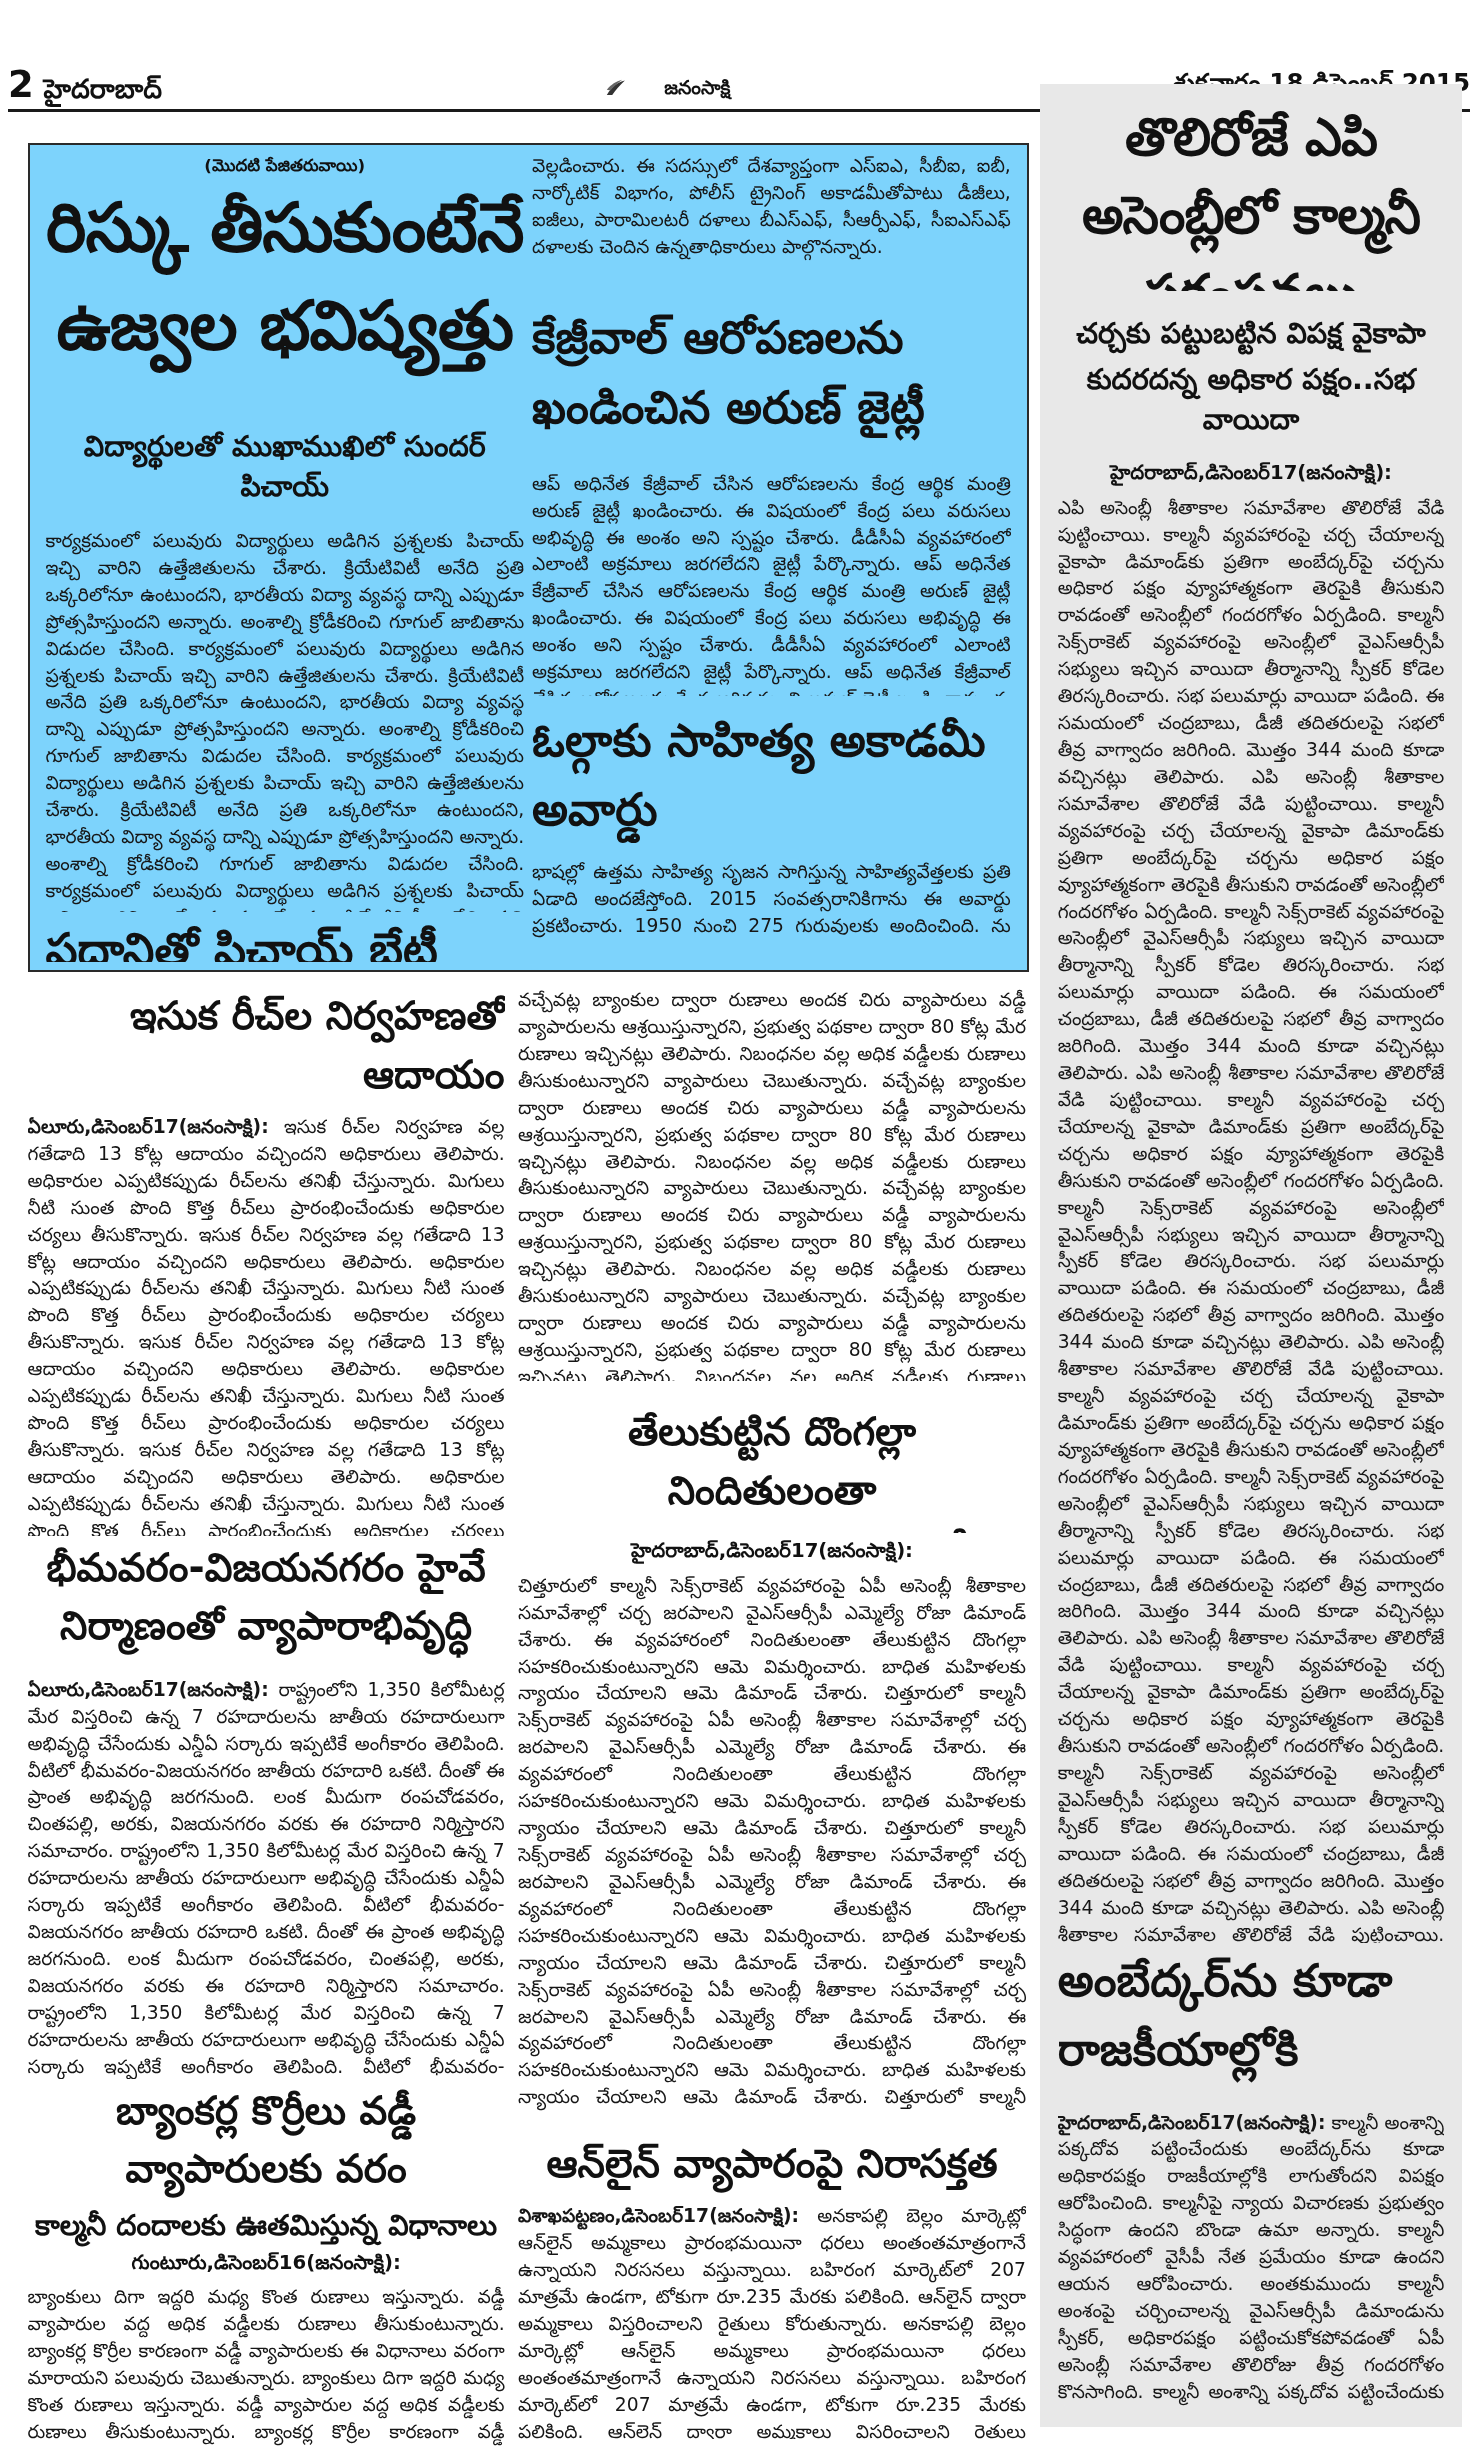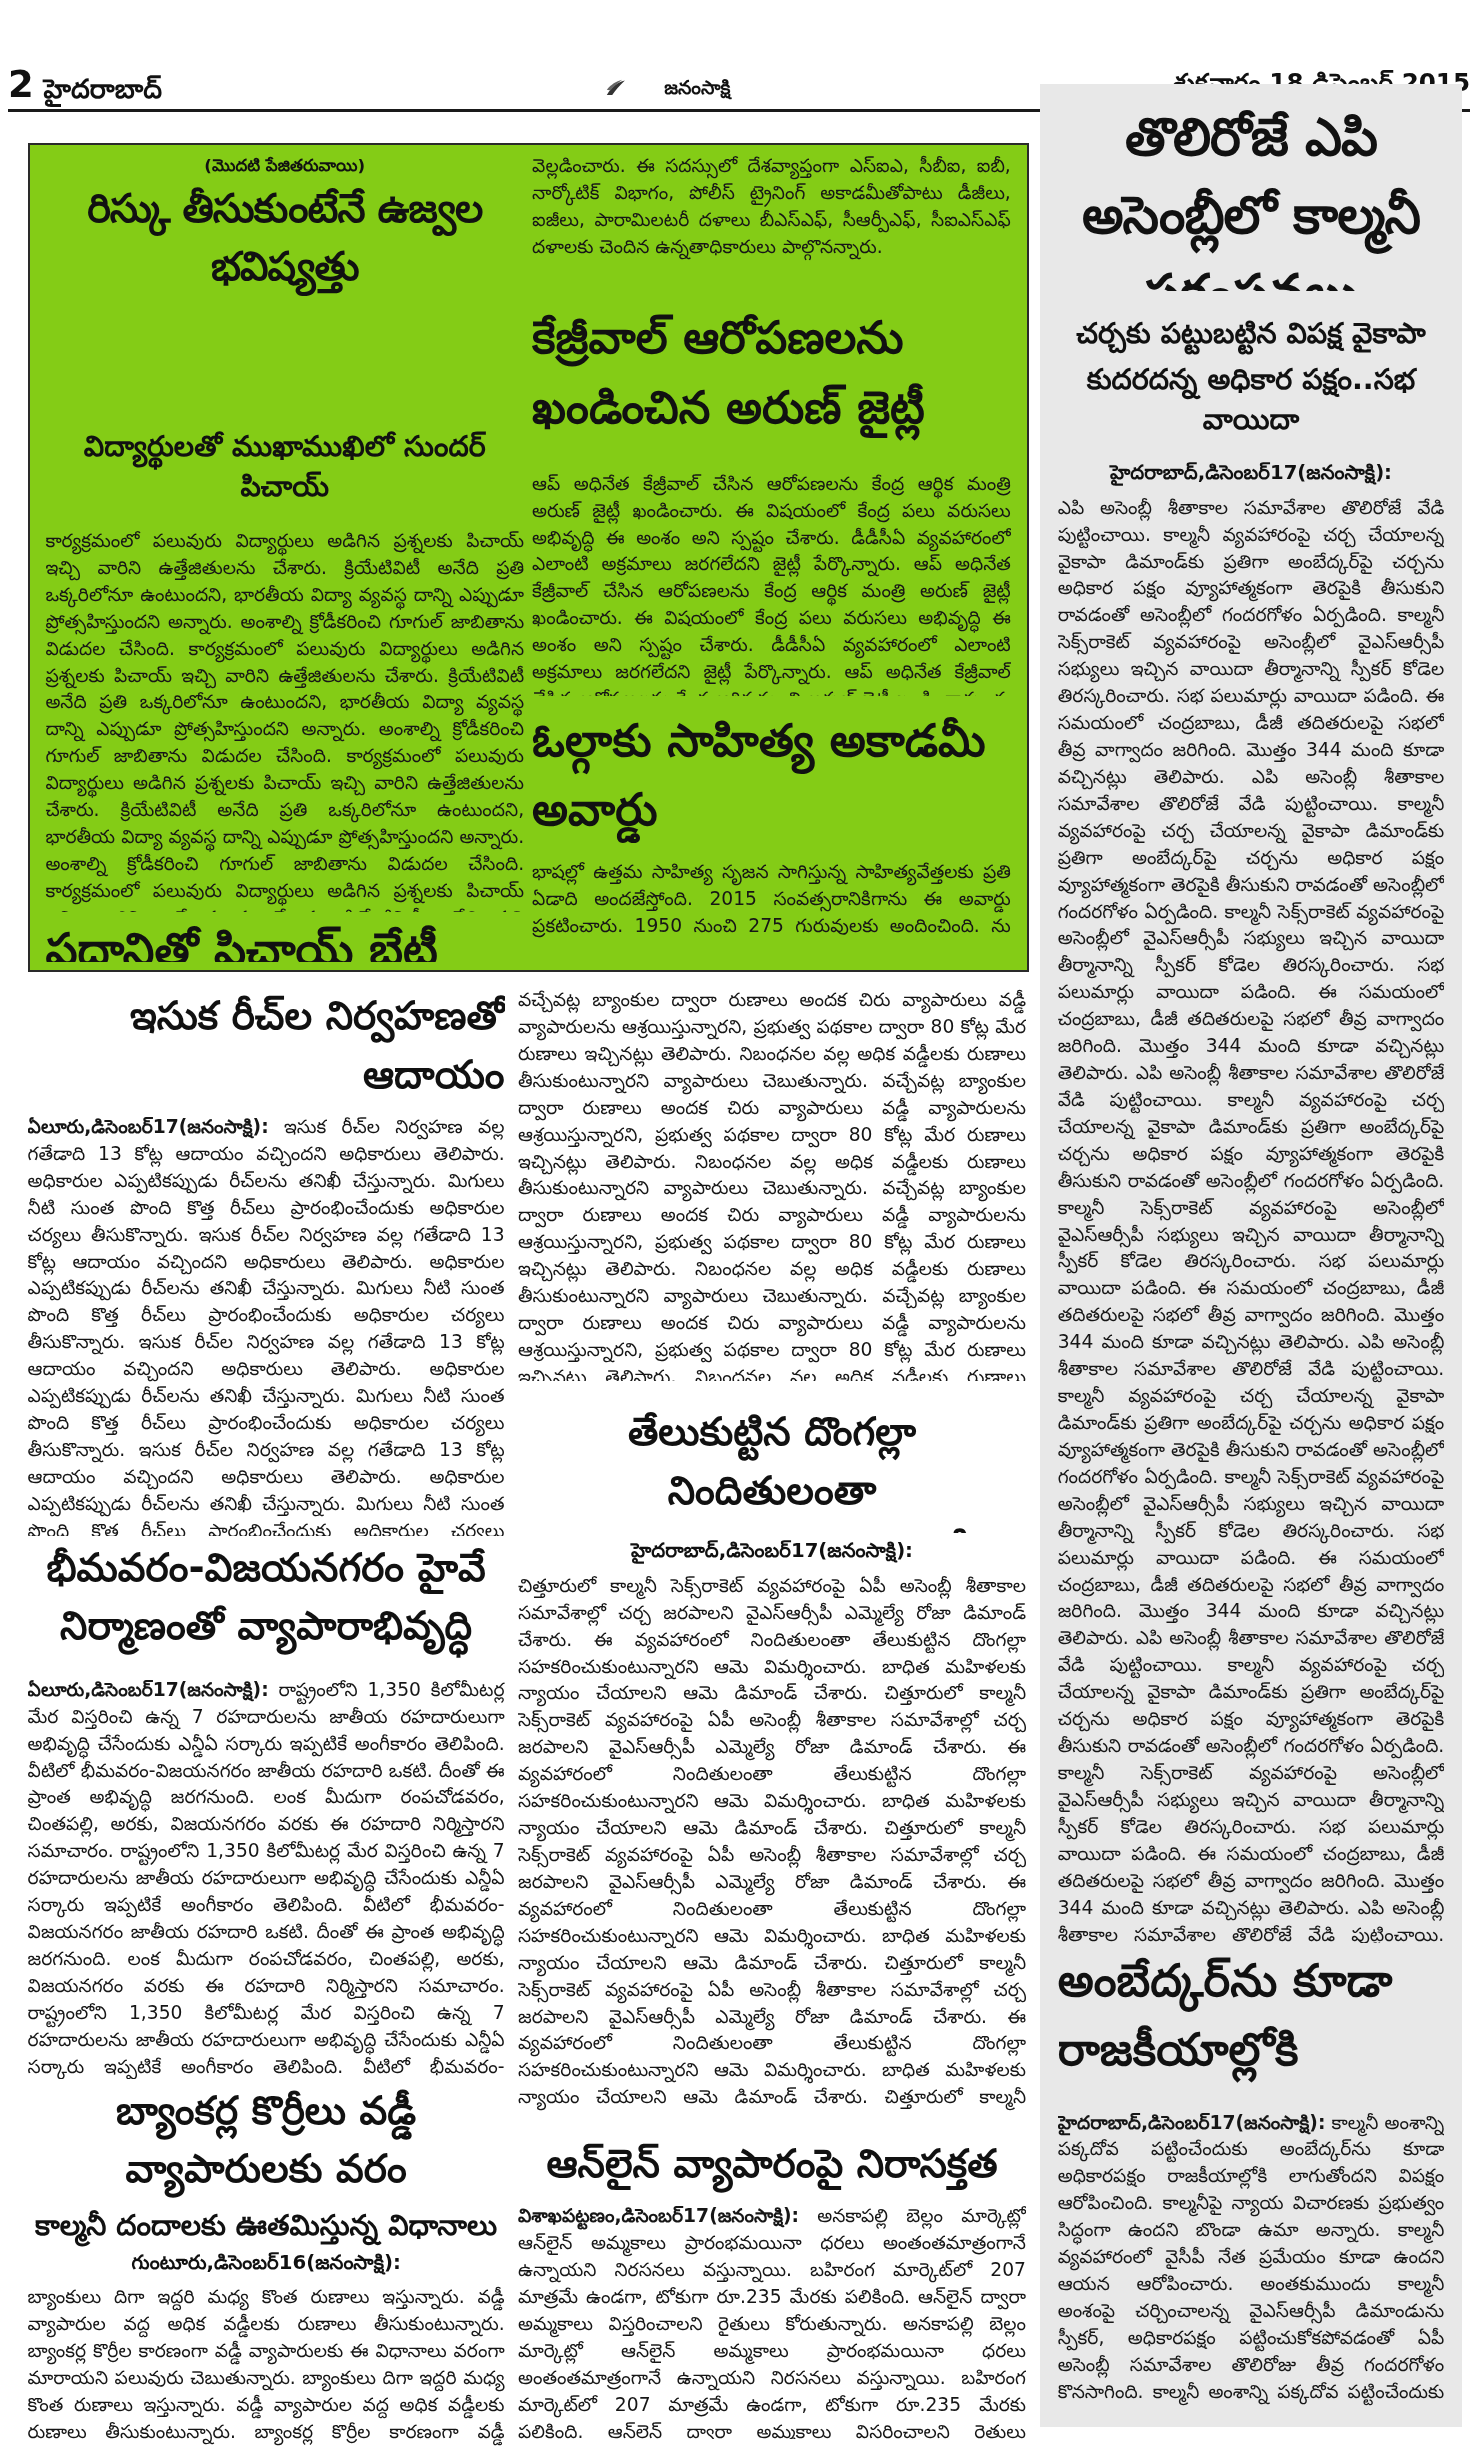--- a/index.html
+++ b/index.html
@@ -19,28 +19,28 @@
   .header-left { display:flex; align-items:flex-end; gap:9.9px; }
   .page-num { font-size:37px; font-weight:bold; line-height:1; }
   .city { font-size:26.6px; font-weight:bold; line-height:1.1; }
   .masthead { display:flex; align-items:center; gap:5.9px; }
   .masthead-name { font-size:19px; font-weight:bold;margin-left:32px; }
   .date { font-size:24.6px; font-weight:bold; }
 
   
   .topbox {
     position:absolute; left:27.6px; top:143px; width:1001px; height:829px;
-    border:2px solid #2a2a2a; background:#84cc16;
+    border:2px solid #2a2a2a; background:#7dd3fc;
     display:grid; grid-template-columns:1fr 1fr; gap:8px;
     padding:7.9px 15.8px; overflow:hidden;
   }
   .col { overflow:hidden; }
 
   .kicker { text-align:center; font-size:16.7px; font-weight:bold; margin-top:2px; }
-  .headline-xl { font-size:40px; font-weight:bold; text-align:center; line-height:1.45; letter-spacing:-1px; }
+  .headline-xl { font-size:68px; font-weight:bold; text-align:center; line-height:1.45; letter-spacing:-1px; }
   .headline-lg { font-size:45px; font-weight:bold; line-height:1.55; }
   .headline-md { font-size:39px; font-weight:bold; text-align:center; line-height:1.5; }
   .subhead { font-size:28.6px; font-weight:bold; text-align:center; line-height:1.4; }
   .dateline { font-size:19.7px; font-weight:bold; text-align:center; }
   .body-text {
     font-size:18.7px; line-height:1.44; text-align:justify; color:#161616;
     overflow:hidden;
   }
   .body-text b { font-weight:bold; }
 

